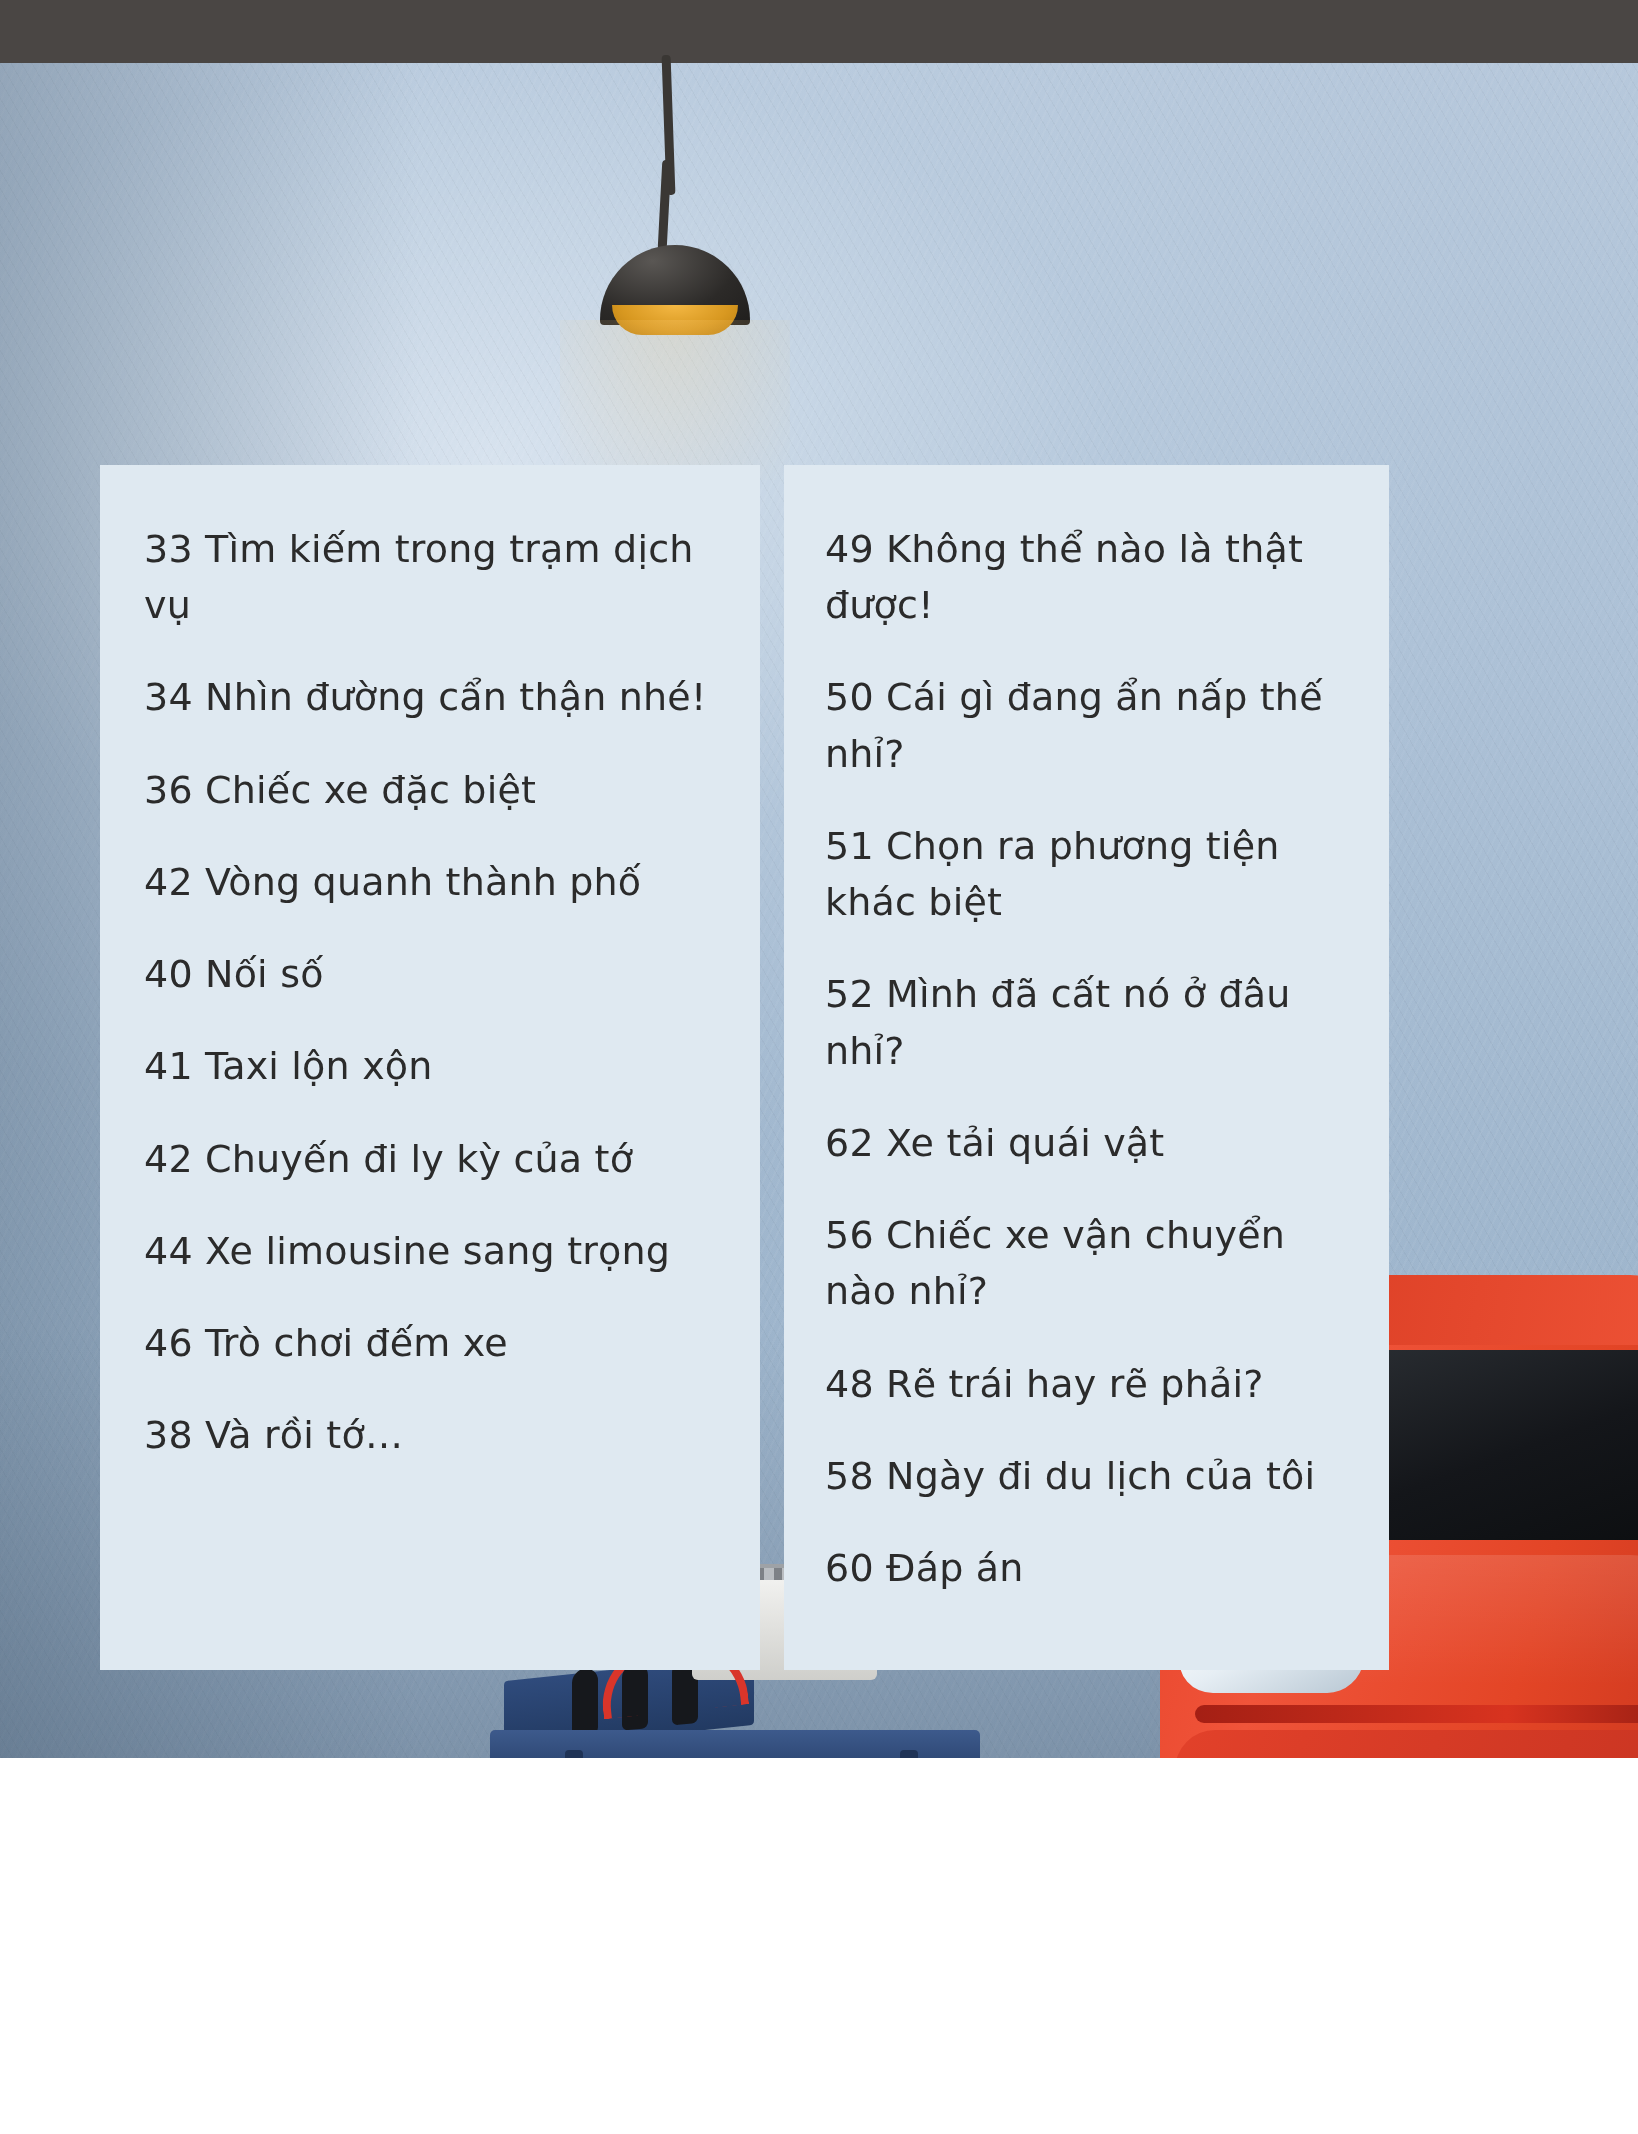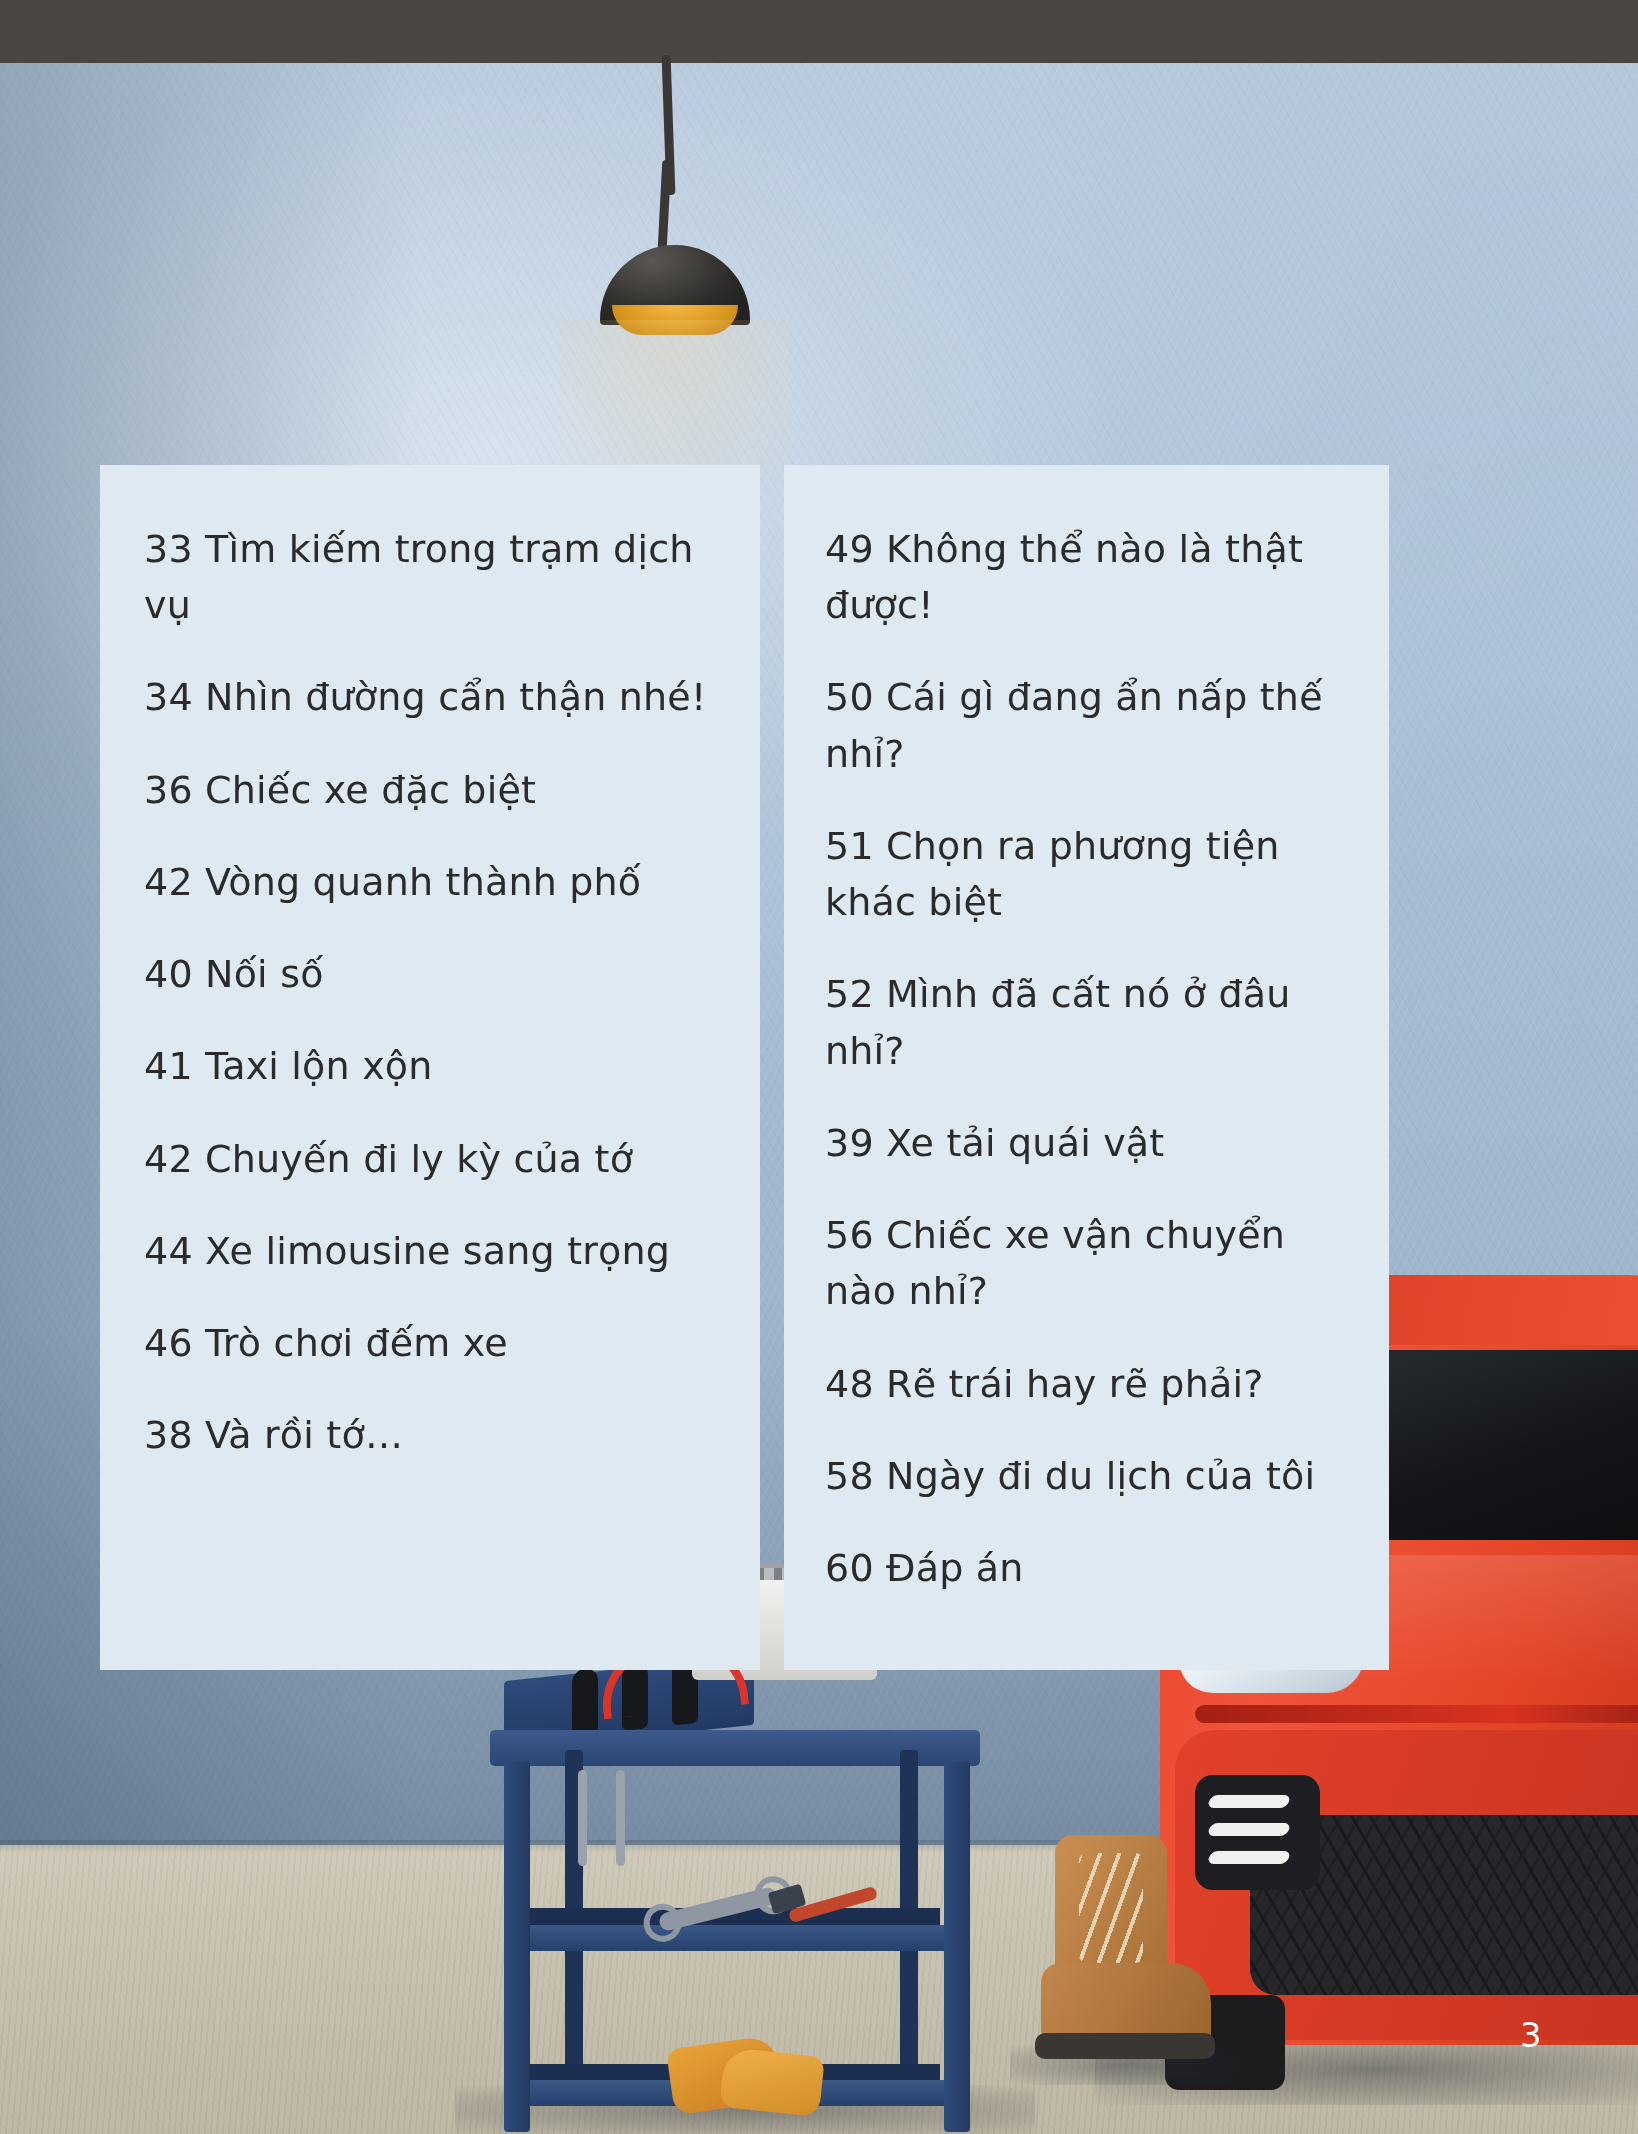--- a/index.html
+++ b/index.html
@@ -6,21 +6,21 @@
     margin: 0;
     padding: 0;
     background: #ffffff;
   }
   body {
     font-family: "DejaVu Sans", sans-serif;
   }
   .page {
     position: relative;
     width: 1638px;
-    height: 2134px;
+    height: 1758px;
     overflow: hidden;
     background: #a9bdd4;
   }
 
   
   .wall {
     position: absolute;
     left: 0; top: 0;
     width: 1638px;
     height: 1845px;
@@ -475,21 +475,21 @@
       <p class="toc-entry">42 Chuyến đi ly kỳ của tớ</p>
       <p class="toc-entry">44 Xe limousine sang trọng</p>
       <p class="toc-entry">46 Trò chơi đếm xe</p>
       <p class="toc-entry">38 Và rồi tớ…</p>
     </div>
     <div class="toc-col right">
       <p class="toc-entry">49 Không thể nào là thật được!</p>
       <p class="toc-entry">50 Cái gì đang ẩn nấp thế nhỉ?</p>
       <p class="toc-entry">51 Chọn ra phương tiện khác biệt</p>
       <p class="toc-entry">52 Mình đã cất nó ở đâu nhỉ?</p>
-      <p class="toc-entry">39 Xe tải quái vật</p>
+      <p class="toc-entry">62 Xe tải quái vật</p>
       <p class="toc-entry">56 Chiếc xe vận chuyển nào nhỉ?</p>
       <p class="toc-entry">48 Rẽ trái hay rẽ phải?</p>
       <p class="toc-entry">58 Ngày đi du lịch của tôi</p>
       <p class="toc-entry">60 Đáp án</p>
     </div>
   </div>
 
   <div class="page-number">3</div>
 
 </div>

